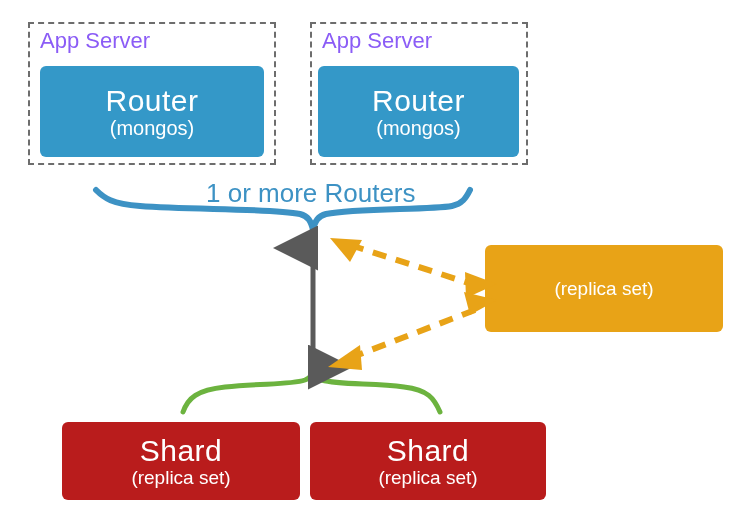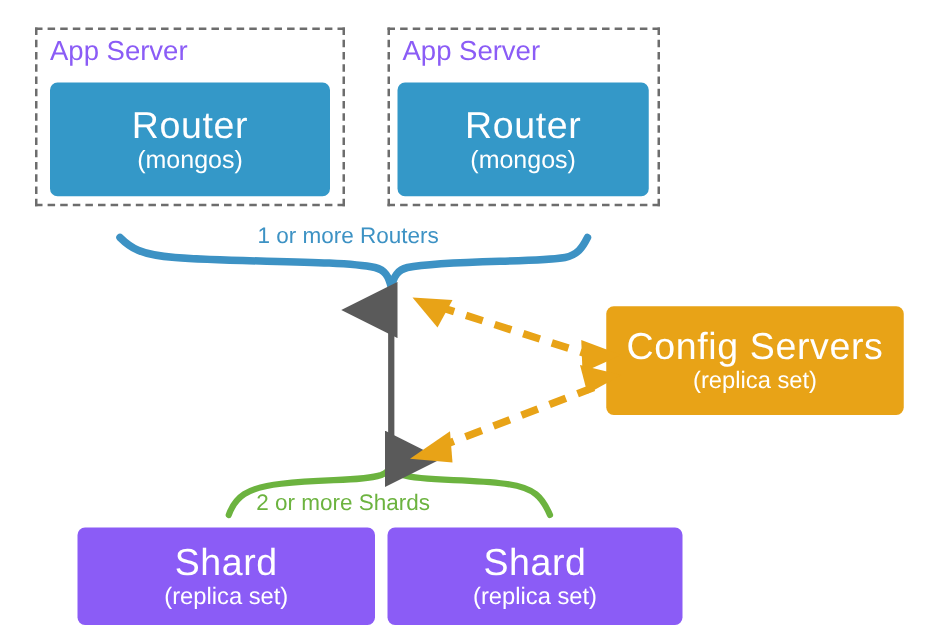--- a/index.html
+++ b/index.html
@@ -55,41 +55,41 @@
     letter-spacing: 0.5px;
     margin-bottom: 2px;
   }
   .node-sub {
     font-size: 20px;
     font-weight: normal;
     letter-spacing: 0px;
   }
   .router-box { background: #3498c8; }
   .config-box { background: #e8a317; }
-  .shard-box  { background: #8b5cf6; }
+  .shard-box  { background: #b91c1c; }
 
   .config-box .node-title { font-size: 30px; }
   .config-box .node-sub   { font-size: 19px; }
   .shard-box  .node-title { font-size: 30px; }
   .shard-box  .node-sub   { font-size: 19px; }
 
   
   #overlay {
     position: absolute;
     left: 0;
     top: 0;
     width: 743px;
     height: 511px;
     pointer-events: none;
   }
 
   
   .brace-caption {
     position: absolute;
-    font-size: 18px;
+    font-size: 26px;
     white-space: nowrap;
     font-family: "Liberation Sans", sans-serif;
   }
   .caption-routers { color: #3d92c4; }
   .caption-shards  { color: #6cb33f; }
 </style>
 </head>
 <body>
 
 <div id="canvas">
@@ -104,21 +104,20 @@
 
   <div class="app-server" style="left:310px; top:22px; width:218px; height:143px;">
     <div class="app-server-label">App Server</div>
   </div>
   <div class="node-box router-box" style="left:318px; top:66px; width:201px; height:91px;">
     <div class="node-title">Router</div>
     <div class="node-sub">(mongos)</div>
   </div>
 
   <div class="node-box config-box" style="left:485px; top:245px; width:238px; height:87px;">
-    <div class="node-title">Config Servers</div>
     <div class="node-sub">(replica set)</div>
   </div>
 
   <div class="node-box shard-box" style="left:62px; top:422px; width:238px; height:78px;">
     <div class="node-title">Shard</div>
     <div class="node-sub">(replica set)</div>
   </div>
   <div class="node-box shard-box" style="left:310px; top:422px; width:236px; height:78px;">
     <div class="node-title">Shard</div>
     <div class="node-sub">(replica set)</div>
@@ -157,15 +156,14 @@
 
     <g>
       <line x1="350" y1="358" x2="475" y2="310" stroke="#e8a317" stroke-width="6" stroke-dasharray="14 10" stroke-linecap="butt"></line>
       <path d="M 328 367 L 360 345 L 362 370 Z" fill="#e8a317"></path>
       <path d="M 497 300 L 464 292 L 470 315 Z" fill="#e8a317"></path>
     </g>
   </svg>
 
   <div class="brace-caption caption-routers" style="left:206px; top:178px;">1 or more Routers</div>
 
-  <div class="brace-caption caption-shards" style="left:205px; top:392px;">2 or more Shards</div>
 
 </div>
 
 </body></html>

